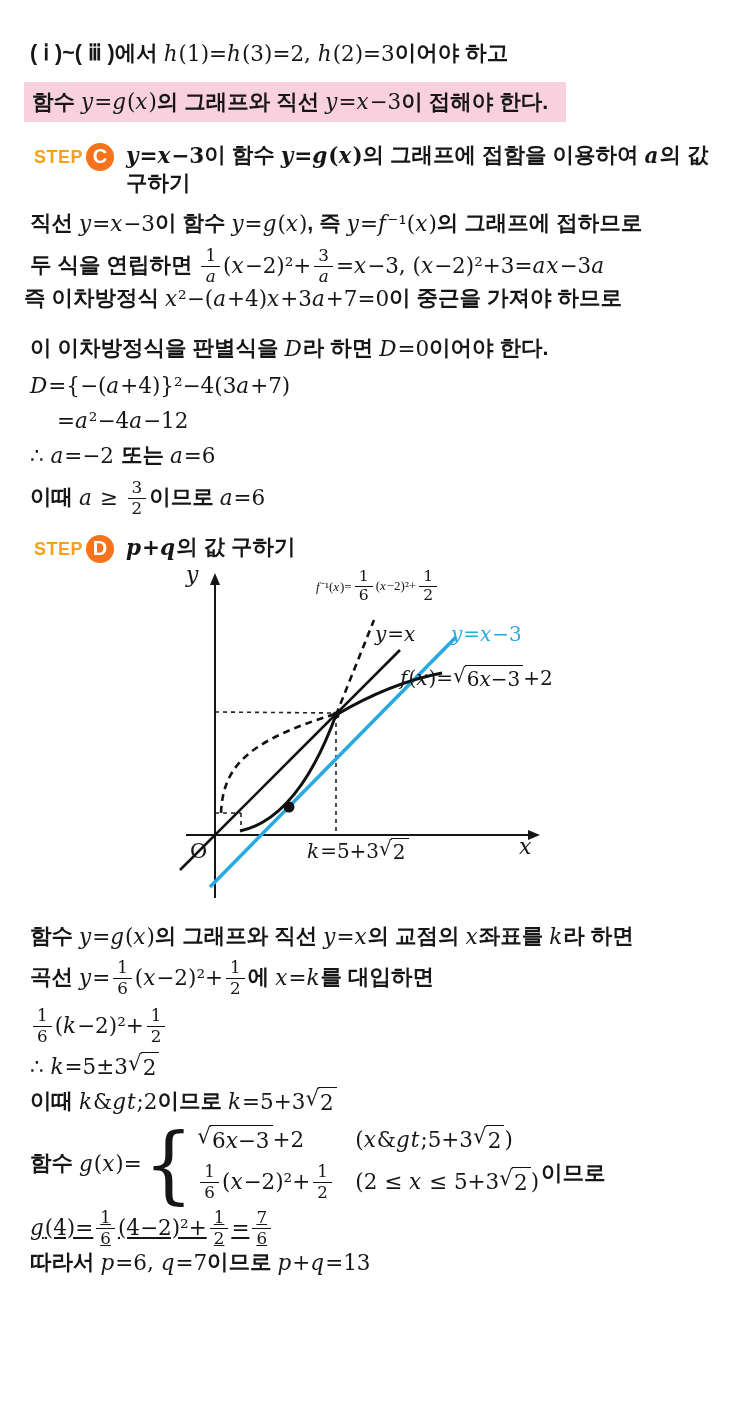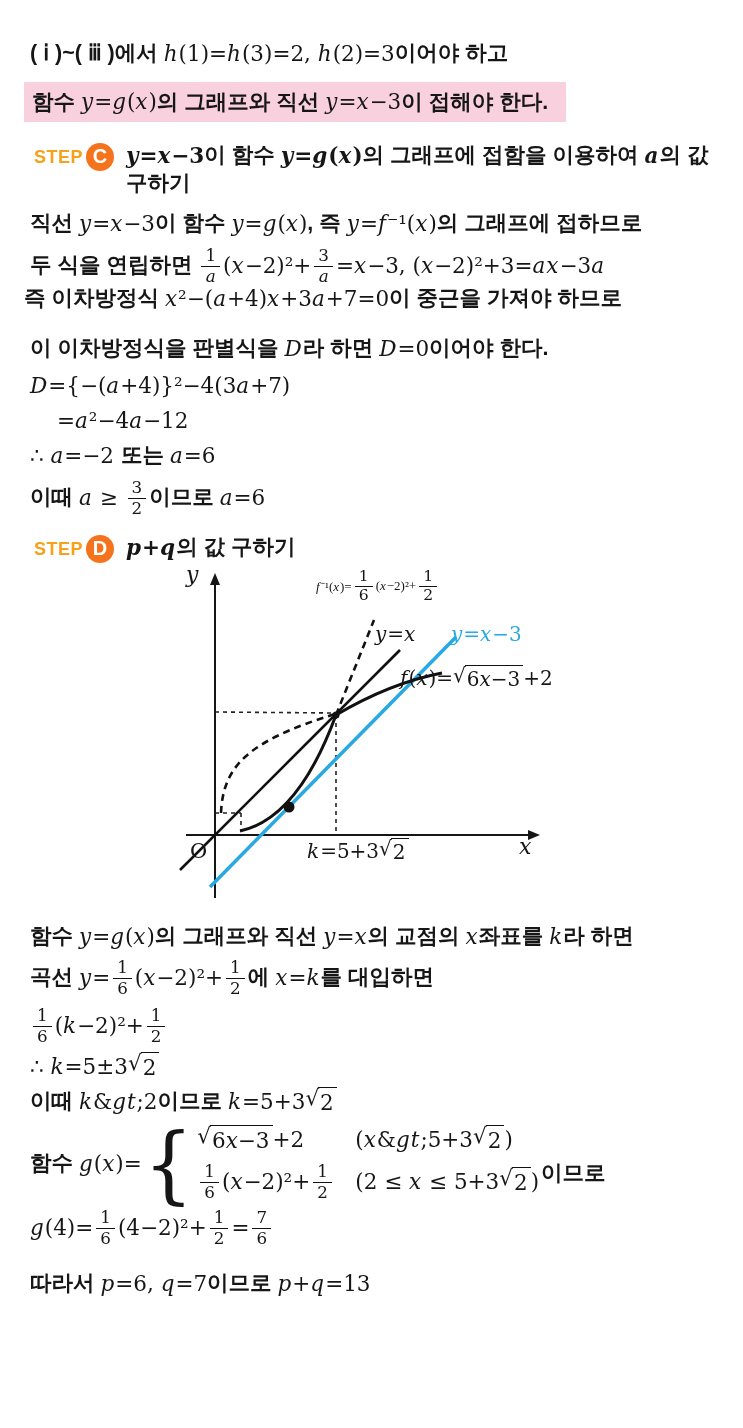--- a/index.html
+++ b/index.html
@@ -338,21 +338,21 @@
               <span class="rdx">√</span>
               <span class="rad">2</span>
             </span>
             <span class="mt">)</span>
           </span>
       </span>
     </span>
     <span class="pw-right"><span class="kr">이므로</span></span>
   </div>
 
-  <div class="line" style="margin-bottom:23px;">
+  <div class="line" style="margin-bottom:2px;text-decoration:underline;">
       <span class="mt"><i>g</i>(4)=</span>
       <span class="frac">
         <span class="num">1</span>
         <span class="den">6</span>
       </span>
       <span class="mt">(4−2)²+</span>
       <span class="frac">
         <span class="num">1</span>
         <span class="den">2</span>
       </span>

